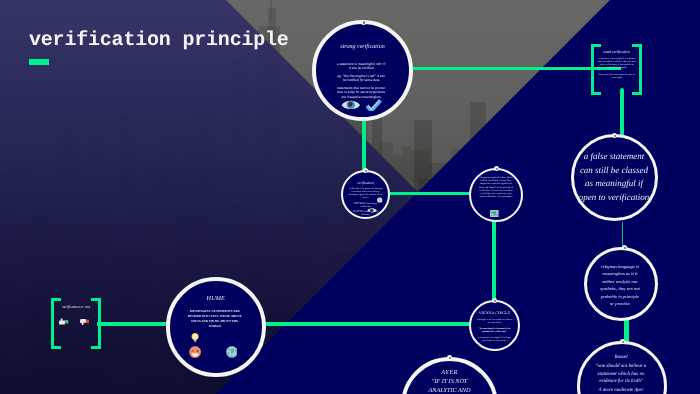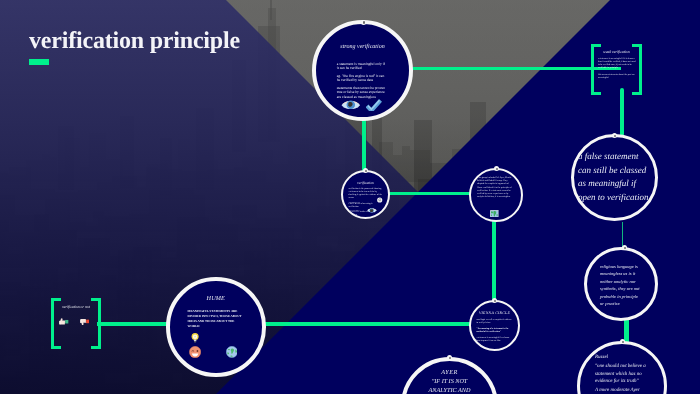--- a/index.html
+++ b/index.html
@@ -5,34 +5,34 @@
 <style>
   html,body{margin:0;padding:0;background:#000;overflow:hidden;}
   #stage{position:relative;width:700px;height:394px;overflow:hidden;
          font-family:"Liberation Sans",sans-serif;background:#5a5a58;
          -webkit-font-smoothing:antialiased;text-rendering:geometricPrecision;}
   *{-webkit-font-smoothing:antialiased;}
   .lay{position:absolute;left:0;top:0;width:700px;height:394px;}
 
   
   #title-block{position:absolute;left:29px;top:31px;z-index:20;}
-  #page-title{font-family:Liberation Serif, serif;
-              font-weight:bold;font-size:24px;line-height:20px;color:#f4f4f8;
+  #page-title{font-family:Liberation Mono, monospace;
+              font-weight:bold;font-size:20px;line-height:20px;color:#f4f4f8;
               letter-spacing:-.2px;white-space:nowrap;}
   #title-rule{width:20px;height:6px;background:#00f08c;margin-top:8px;}
 
   
   .node{position:absolute;border-radius:50%;background:#00005e;
         border:3.5px solid #f6f6f6;box-sizing:border-box;
         color:#e9ecf5;overflow:hidden;z-index:5;}
   .node .inner{position:absolute;left:0;top:0;width:100%;height:100%;
         display:flex;flex-direction:column;align-items:center;justify-content:flex-start;}
   .ttl{font-family:"Liberation Serif",serif;font-style:italic;text-align:center;
        white-space:nowrap;}
-  .bd{font-family:"Liberation Serif",serif;text-align:left;}
+  .bd{font-family:"Liberation Serif",serif;text-align:center;}
   .bd p{margin:0 0 2px 0;}
   .pin{position:absolute;width:5.2px;height:5.2px;border-radius:50%;
        background:#f6f6f6;box-sizing:border-box;z-index:8;}
   .pin::after{content:"";position:absolute;left:1.6px;top:1.5px;width:2px;height:2.4px;
        border-radius:1px;background:#6d6d70;}
   .conn{position:absolute;background:#00f08c;z-index:3;}
   .brk{position:absolute;z-index:4;}
   .brk i{position:absolute;background:#00f08c;display:block;}
 </style>
 </head>

